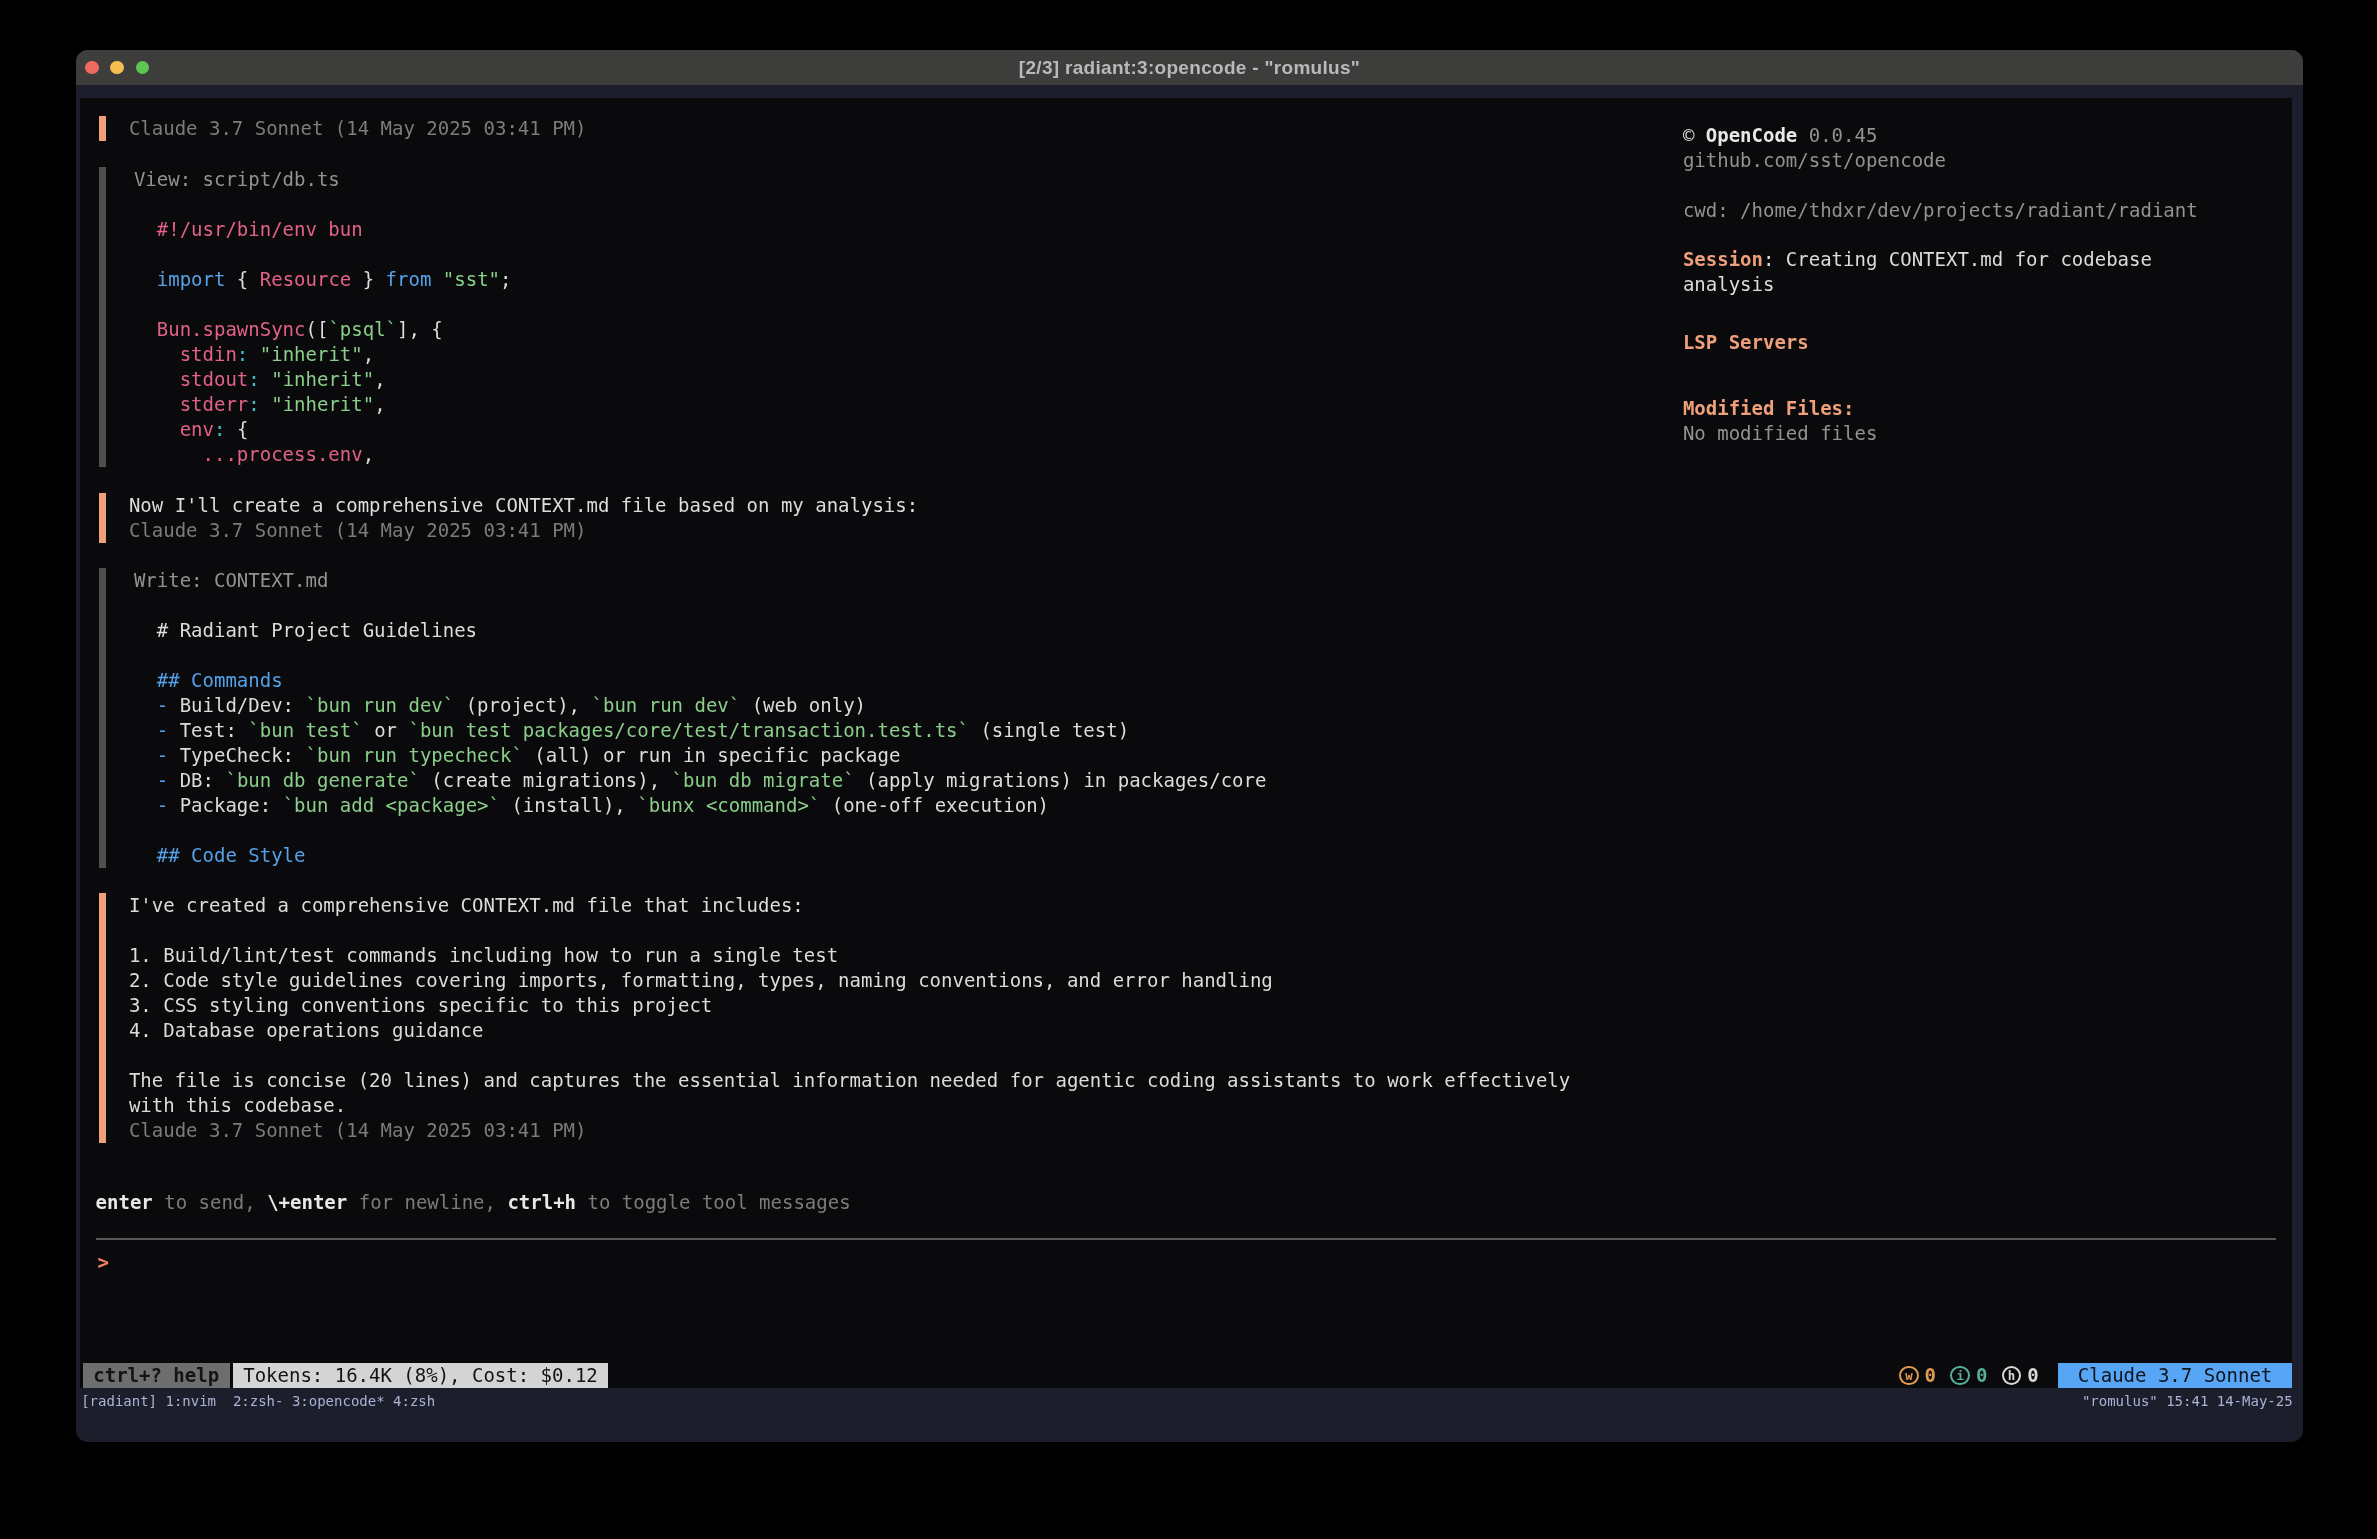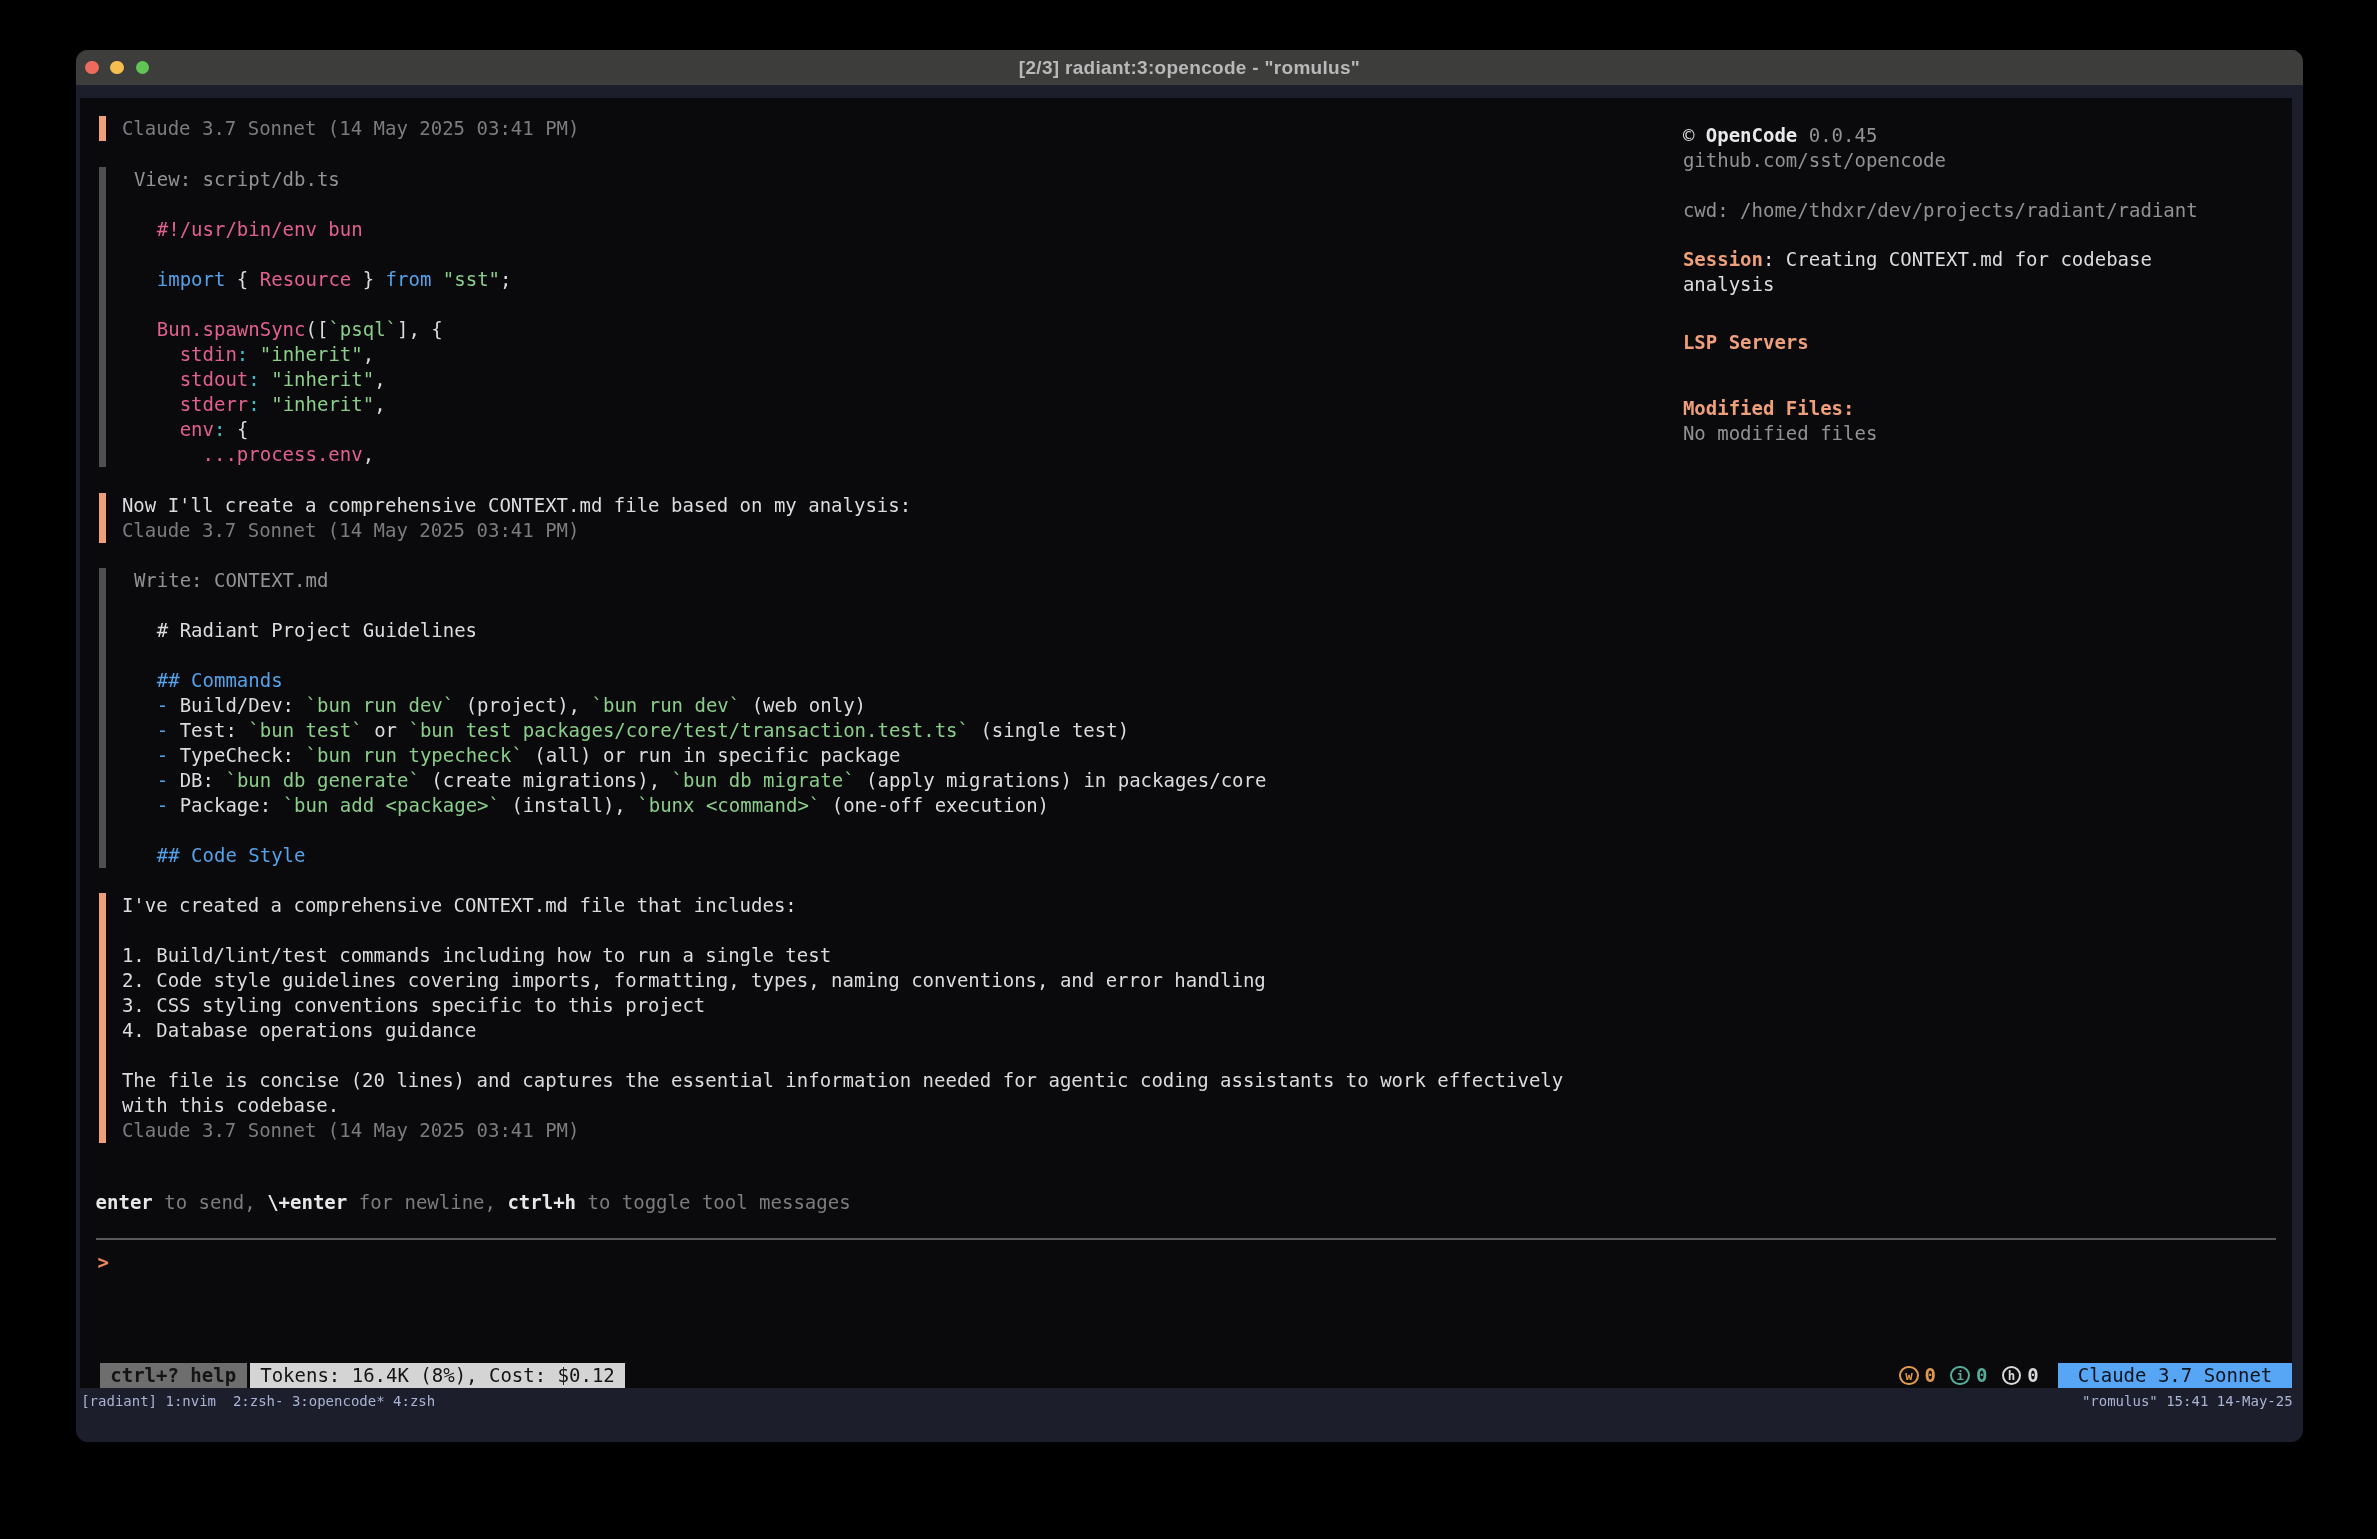--- a/index.html
+++ b/index.html
@@ -25,21 +25,21 @@
   }
 
   
   .screen {
     position:absolute; left:3.9px; top:48px; width:2212px; height:1290px;
     background:#0a0a0d; color:#dcdcdc; font-size:19px; line-height:25px;
   }
   .line { height:25px; white-space:pre; }
 
   .block { position:absolute; }
-  .msg-block { border-left:7.2px solid #efa07a; padding-left:16px; }
+  .msg-block { border-left:7.2px solid #efa07a; padding-left:23px; }
   .tool-block { border-left:7.2px solid #4f4f4f; padding-left:28px; }
 
   
   .tk-w  { color:#dcdcdc; }
   .tk-wb { color:#e8e8e8; font-weight:bold; }
   .tk-g  { color:#7c7c7c; }
   .tk-g2 { color:#929292; }
   .tk-pk { color:#e2608c; }
   .tk-bl { color:#55a1e8; }
   .tk-gr { color:#8ace8a; }
@@ -48,21 +48,21 @@
 
   .hint { position:absolute; left:15.7px; top:1092px; white-space:pre; }
   .rule { position:absolute; left:15.7px; right:15.7px; top:1140px; height:2px; background:#595959; }
   .prompt { position:absolute; left:17.6px; top:1152px; color:#ef8660; font-weight:bold; }
 
   .sidebar { position:absolute; left:1603px; top:0; width:535px; }
   .sb-block { position:absolute; left:0; width:535px; }
 
   .status-row {
     position:absolute; left:0; right:0; top:1265px; height:25px;
-    display:flex; align-items:center; padding-left:20px;
+    display:flex; align-items:center; padding-left:3px;
   }
   .badge { height:25px; line-height:25px; padding:0 10.4px; font-size:19px; white-space:pre; }
   .badge-help { background:#6e6e6e; color:#141414; font-weight:bold; margin-right:3.3px; }
   .badge-tokens { background:#d4d4d4; color:#141414; }
   .status-right { margin-left:auto; display:flex; align-items:center; }
   .counter { display:flex; align-items:center; margin-right:14.4px; }
   .circ {
     display:inline-block; width:19.6px; height:19.6px; border:2px solid currentColor;
     border-radius:50%; font-size:12.4px; line-height:16.3px; text-align:center;
     font-weight:bold; font-family:"DejaVu Sans Mono", monospace;

